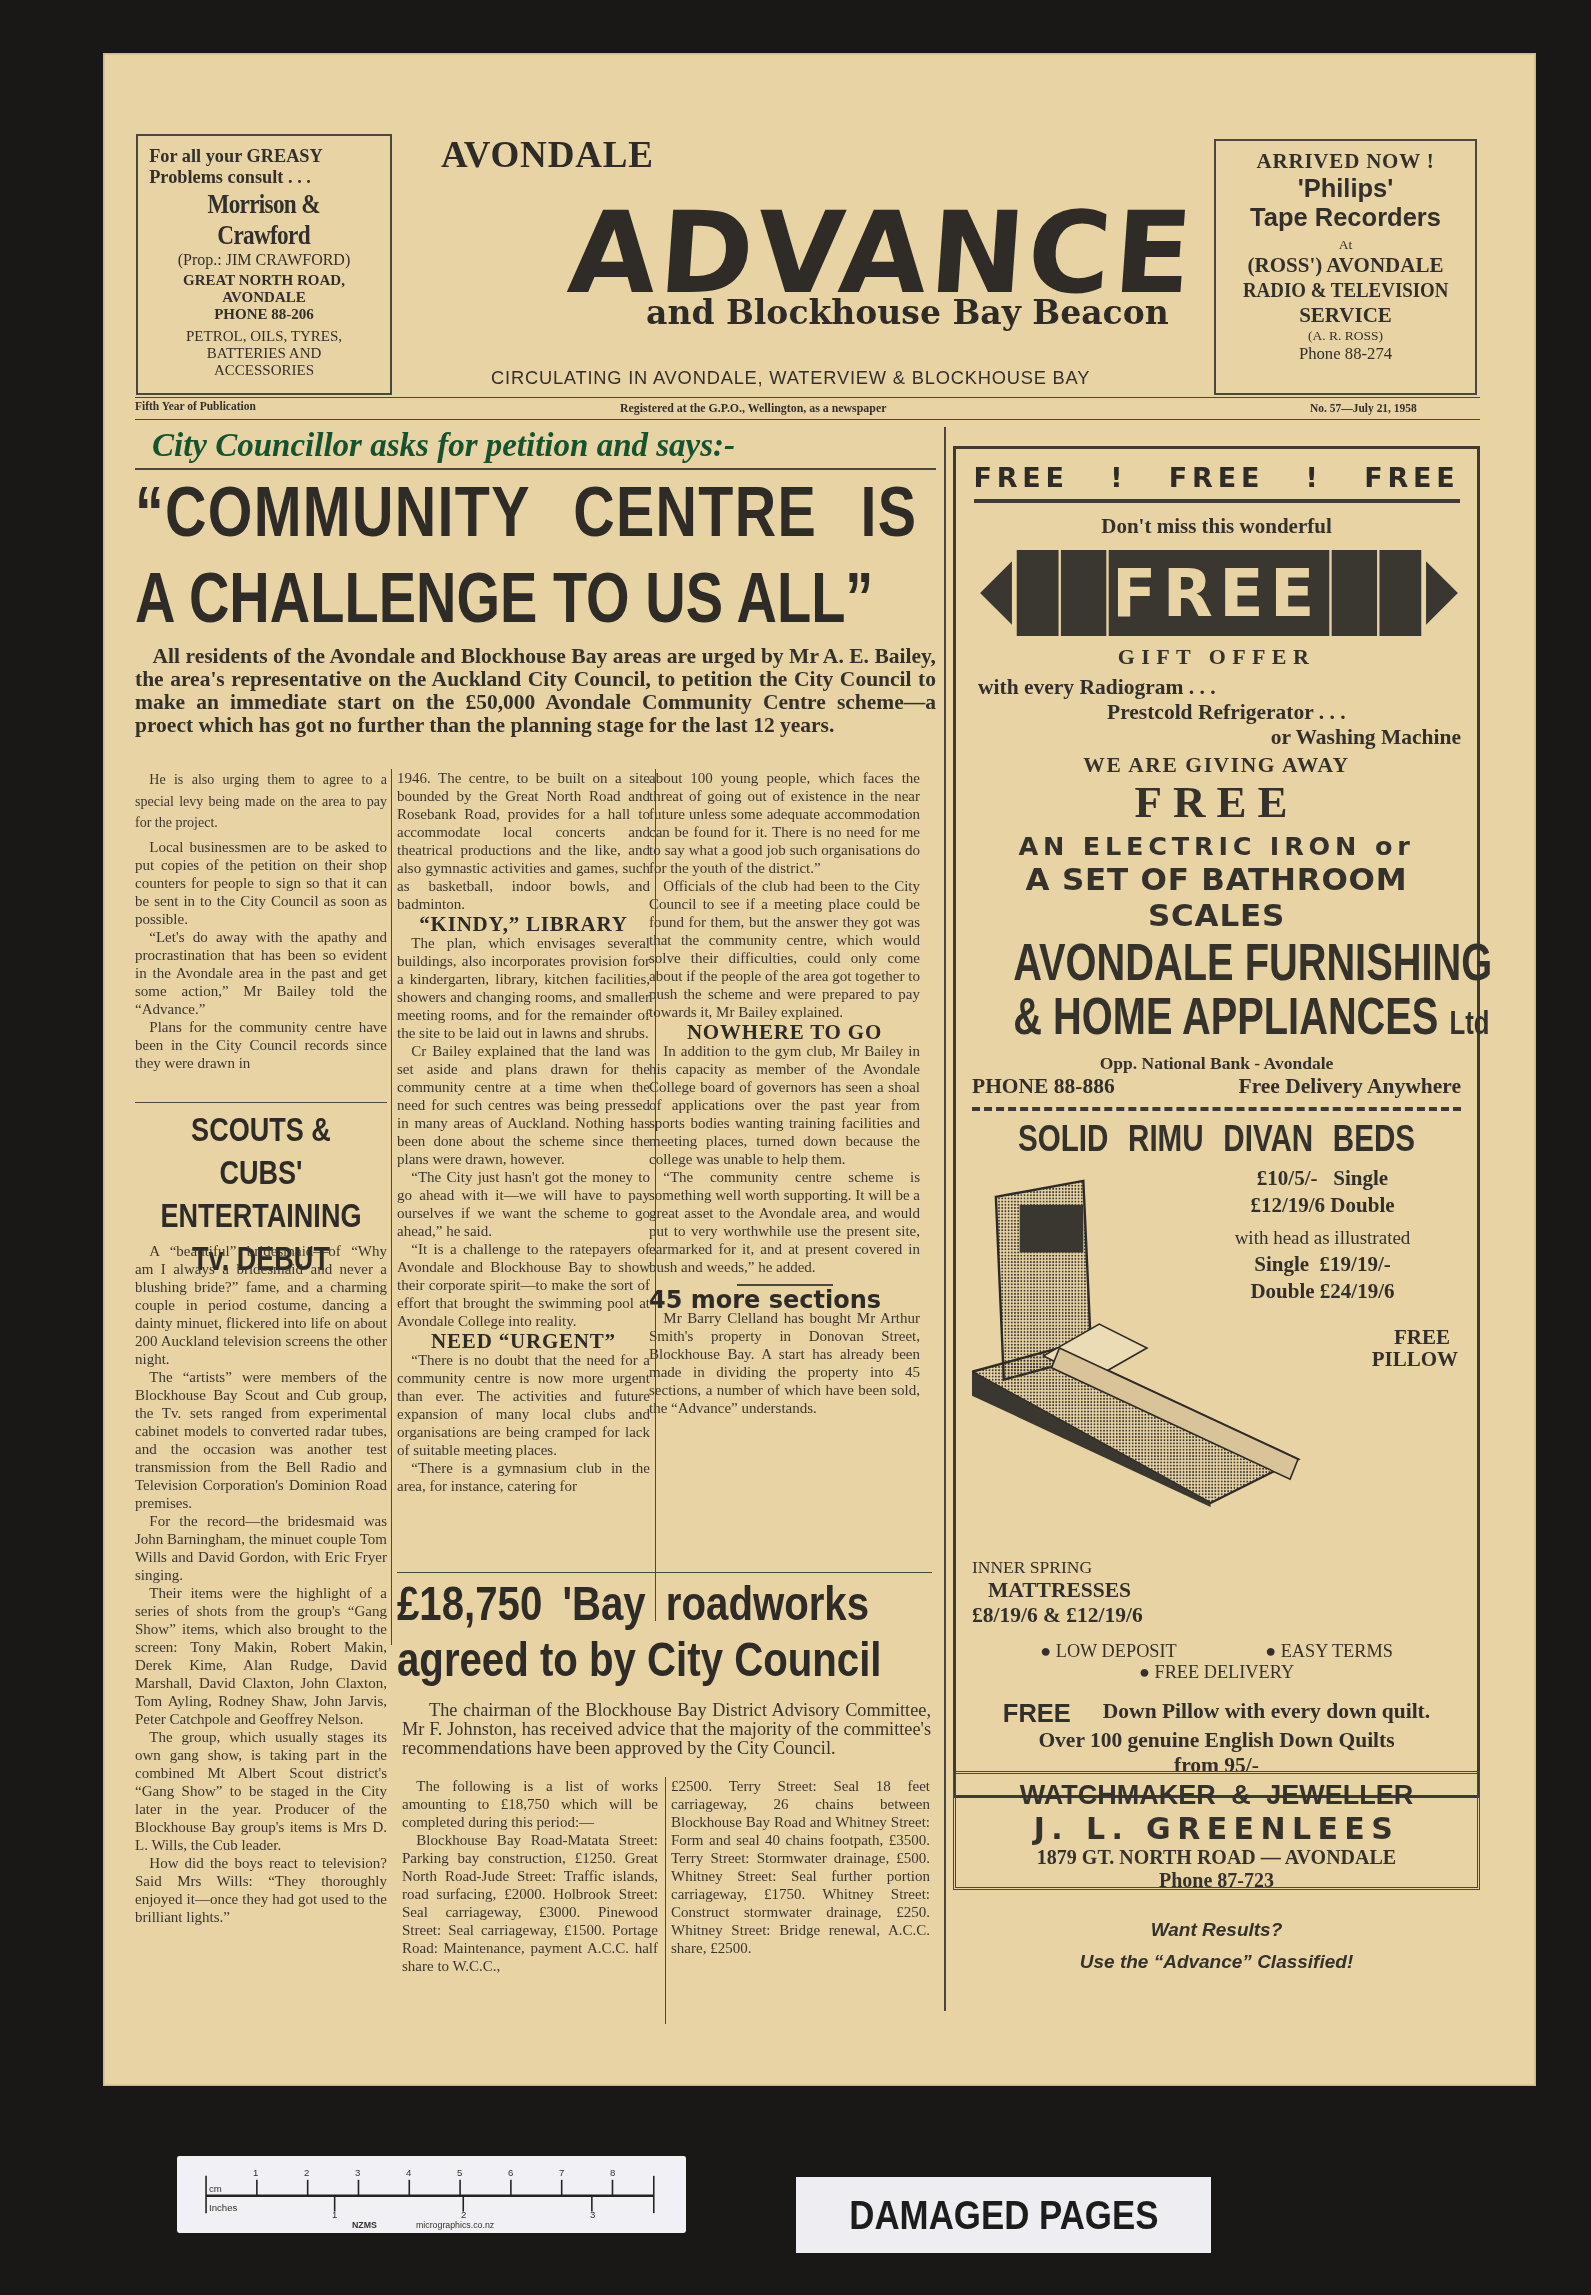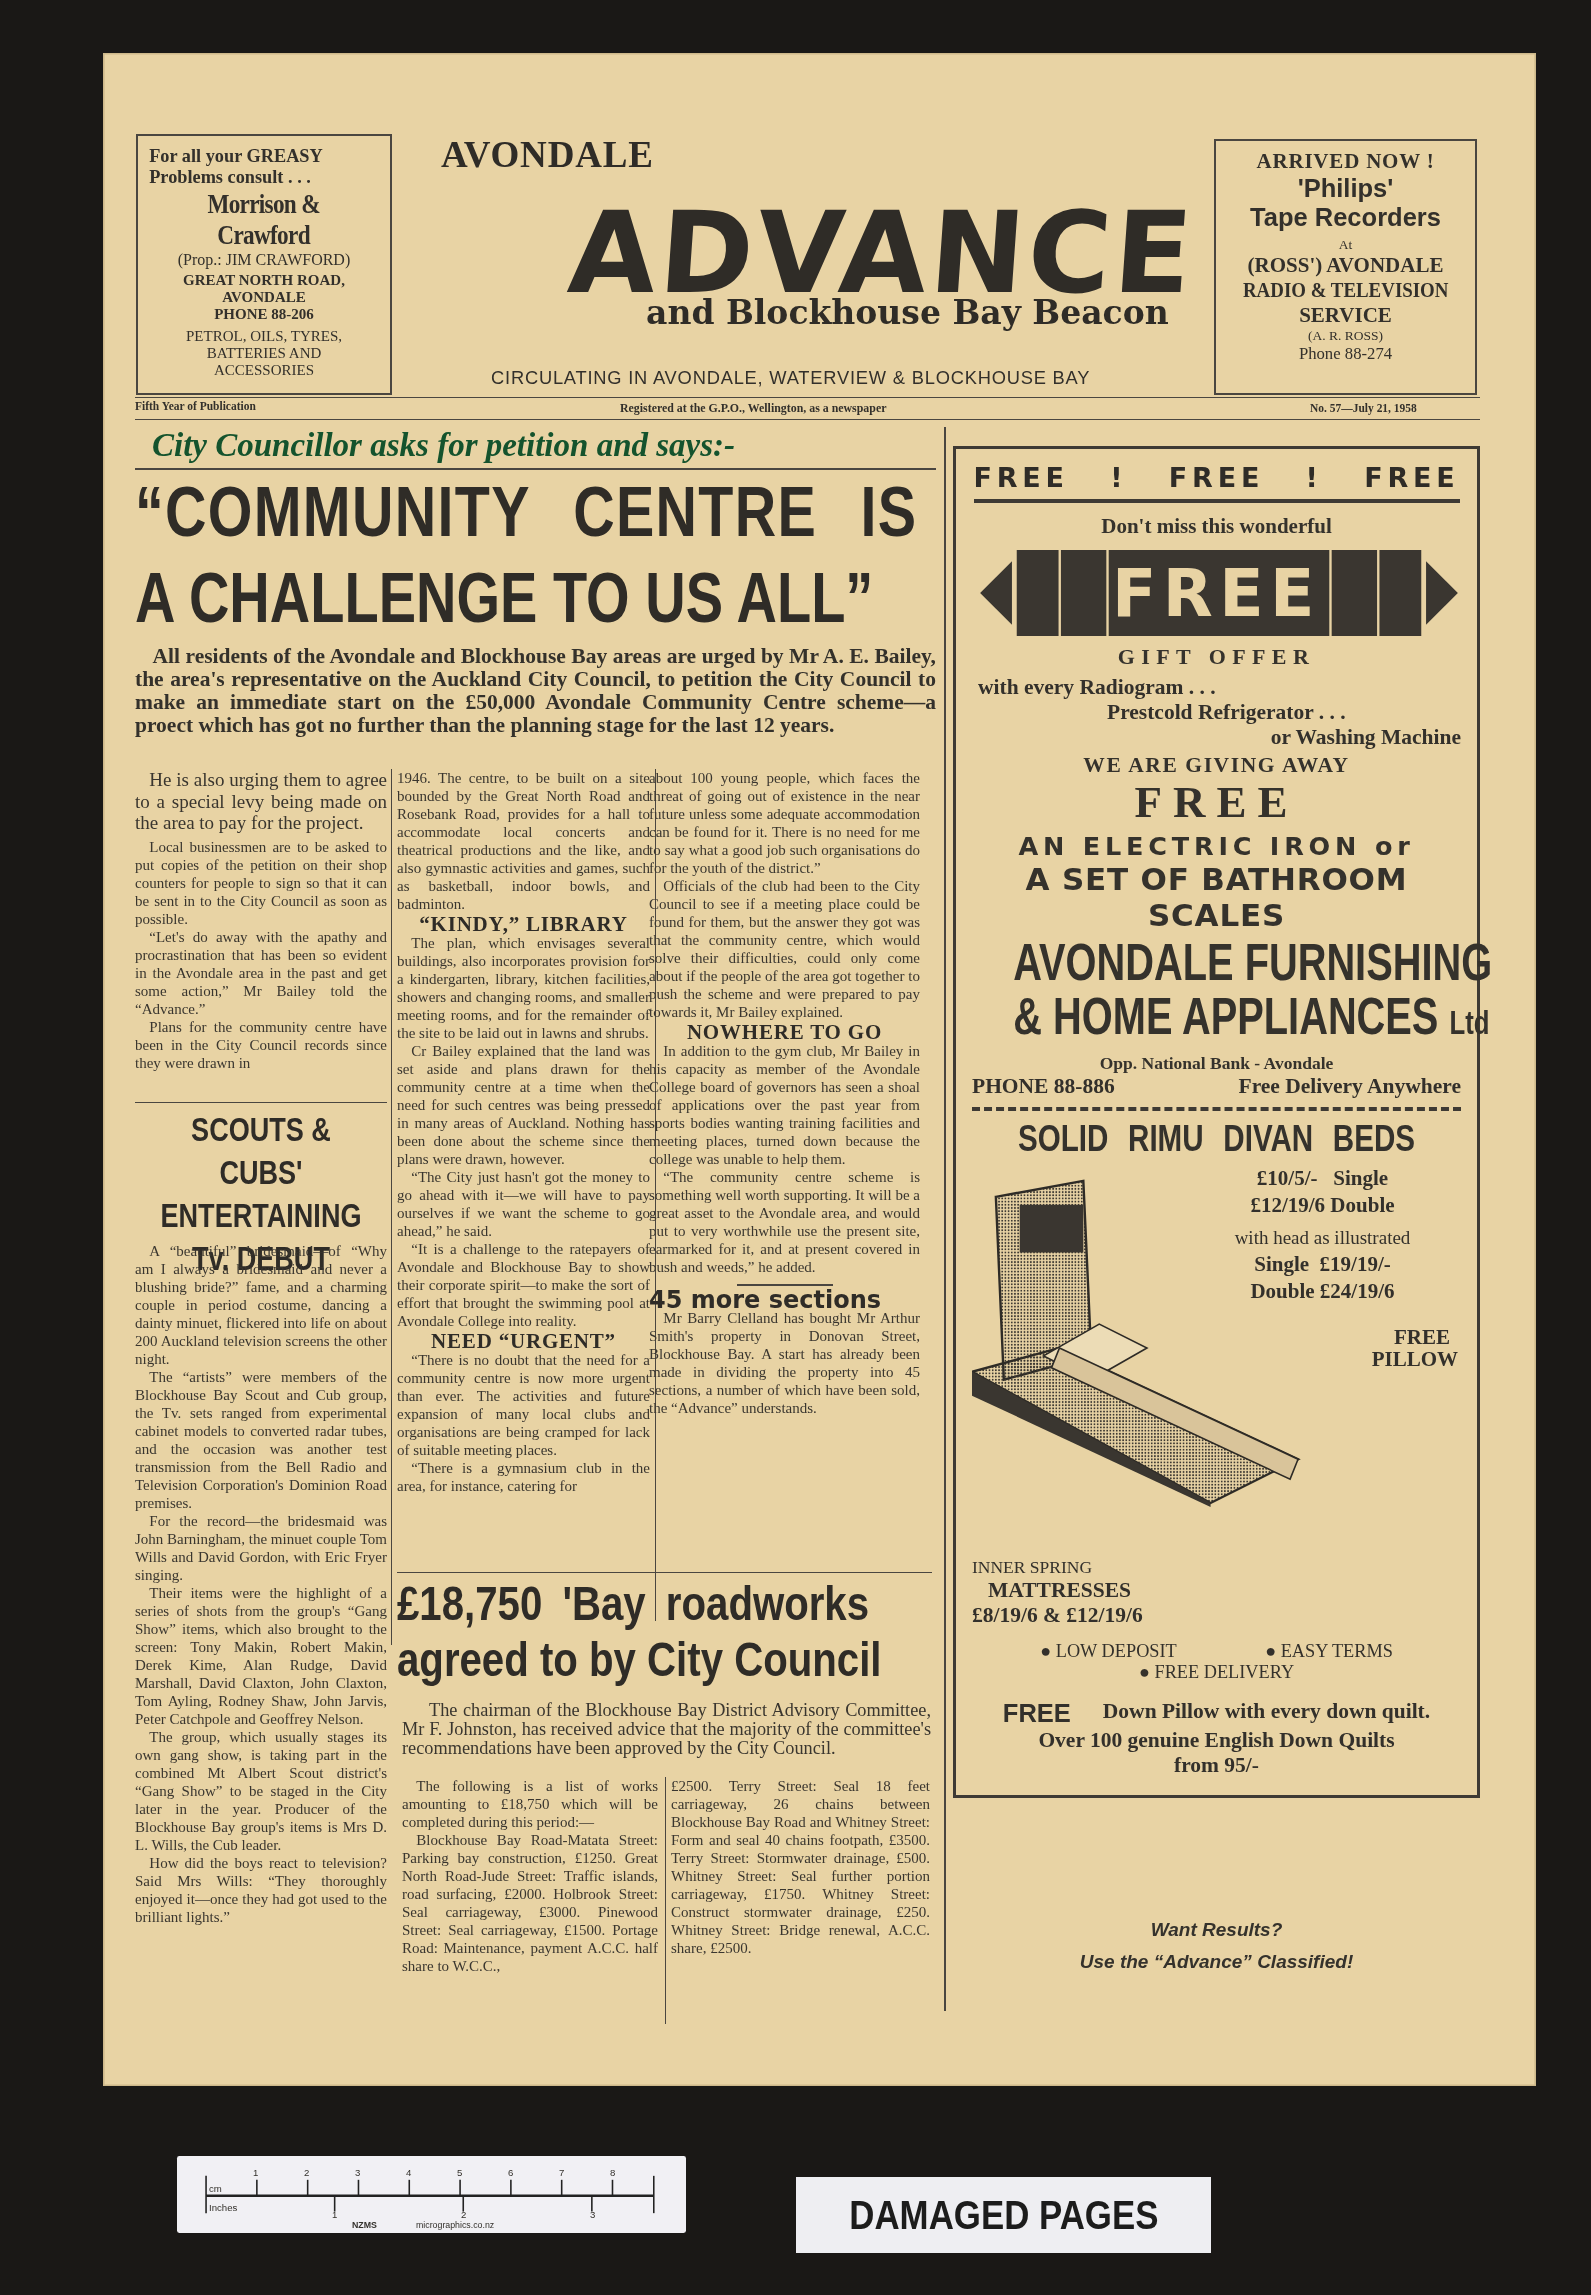--- a/index.html
+++ b/index.html
@@ -60,21 +60,21 @@
   <div class="abs" style="left:49px; top:374px; font-family:'Liberation Serif', serif; font-weight:bold; font-style:italic; font-size:33px; letter-spacing:0px; color:#14532d;">City Councillor asks for petition and says:-</div>
   <div class="rule-h" style="left:32px; top:415px; width:801px; height:2.4px;"></div>
   <div class="abs" style="left:32px; top:419px; font-family:'Liberation Sans', sans-serif; font-weight:bold; font-size:70px; letter-spacing:1.6px; color:#2f2c27; transform:scaleX(0.82); transform-origin:left top; white-space:nowrap; width:971px; word-spacing:32px;">“COMMUNITY CENTRE IS</div>
   <div class="abs" style="left:32px; top:505px; font-family:'Liberation Sans', sans-serif; font-weight:bold; font-size:70px; letter-spacing:0px; color:#2f2c27; transform:scaleX(0.8); transform-origin:left top; white-space:nowrap;">A CHALLENGE TO US ALL”</div>
 
   <div class="rule-v" style="left:841px; top:374px; height:1584px;"></div>
 
   <div class="abs" style="left:32px; top:592px; width:801px; font-family:'Liberation Serif', serif; font-weight:bold; font-size:21.5px; line-height:23px; text-align:justify; text-indent:17.5px; color:#34312b; transform:scaleX(1);">All residents of the Avondale and Blockhouse Bay areas are urged by Mr A. E. Bailey, the area's representative on the Auckland City Council, to petition the City Council to make an immediate start on the £50,000 Avondale Community Centre scheme—a proect which has got no further than the planning stage for the last 12 years.</div>
 
   <div class="abs body-text" style="left:32px; top:716px; width:252px;">
-    <p style="font-size:19px; line-height:21.5px;">He is also urging them to agree to a special levy being made on the area to pay for the project.</p>
+    <p style="font-size:14px; line-height:21.5px;">He is also urging them to agree to a special levy being made on the area to pay for the project.</p>
     <p style="margin-top:4.8px;">Local businessmen are to be asked to put copies of the petition on their shop counters for people to sign so that it can be sent in to the City Council as soon as possible.</p>
     <p>“Let's do away with the apathy and procrastination that has been so evident in the Avondale area in the past and get some action,” Mr Bailey told the “Advance.”</p>
     <p>Plans for the community centre have been in the City Council records since they were drawn in</p>
   </div>
   <div class="rule-v" style="left:288px; top:716px; height:876px; width:0.8px;"></div>
 
   <div class="abs body-text" style="left:294px; top:716px; width:253px;">
     <p style="text-indent:0;">1946. The centre, to be built on a site bounded by the Great North Road and Rosebank Road, provides for a hall to accommodate local concerts and theatrical productions and the like, and also gymnastic activities and games, such as basketball, indoor bowls, and badminton.</p>
     <div class="subhead">“KINDY,” LIBRARY</div>
     <p>The plan, which envisages several buildings, also incorporates provision for a kindergarten, library, kitchen facilities, showers and changing rooms, and smaller meeting rooms, and for the remainder of the site to be laid out in lawns and shrubs.</p>
@@ -217,20 +217,26 @@
     <div style="position:absolute; left:0; top:1250px; width:100%; font-family:'Liberation Serif', serif; font-weight:bold; font-size:21.5px; text-align:center;">
       <div style="display:flex; justify-content:center; gap:32px;">
         <span style="font-family:'Liberation Sans', sans-serif; font-size:25.5px;">FREE</span>
         <span>Down Pillow with every down quilt.</span>
       </div>
       <div>Over 100 genuine English Down Quilts</div>
       <div>from 95/-</div>
     </div>
   </div>
 
+  <div class="abs box2" style="left:850px; top:1718px; width:527px; height:119px; padding:6.4px 8px; border-width:3.2px;">
+    <div class="ad-text" style="font-family:'Liberation Sans', sans-serif; font-weight:bold; font-size:27px; word-spacing:8px;">WATCHMAKER &amp; JEWELLER</div>
+    <div class="ad-text" style="font-family:'DejaVu Sans', sans-serif; font-weight:bold; font-size:30px; letter-spacing:6.4px;">J. L. GREENLEES</div>
+    <div class="ad-text serifb" style="font-size:20px;">1879 GT. NORTH ROAD — AVONDALE</div>
+    <div class="ad-text serifb" style="font-size:20px;">Phone 87-723</div>
+  </div>
 
   <div class="abs ad-text" style="left:850px; top:1861px; width:527px; font-family:'Liberation Sans', sans-serif; font-weight:bold; font-style:italic; font-size:19px; line-height:32px;">
     <div>Want Results?</div>
     <div>Use the “Advance” Classified!</div>
   </div>
 </div>
 
 <div class="abs" style="left:177px; top:2156px; width:509px; height:77px; background:#f1f0f4; border-radius:2.4px;">
   <svg width="509" height="77" viewBox="0 0 640 97" style="position:absolute; left:0; top:0;">
     <line x1="36" y1="50" x2="600" y2="50" stroke="#222" stroke-width="3"></line>

